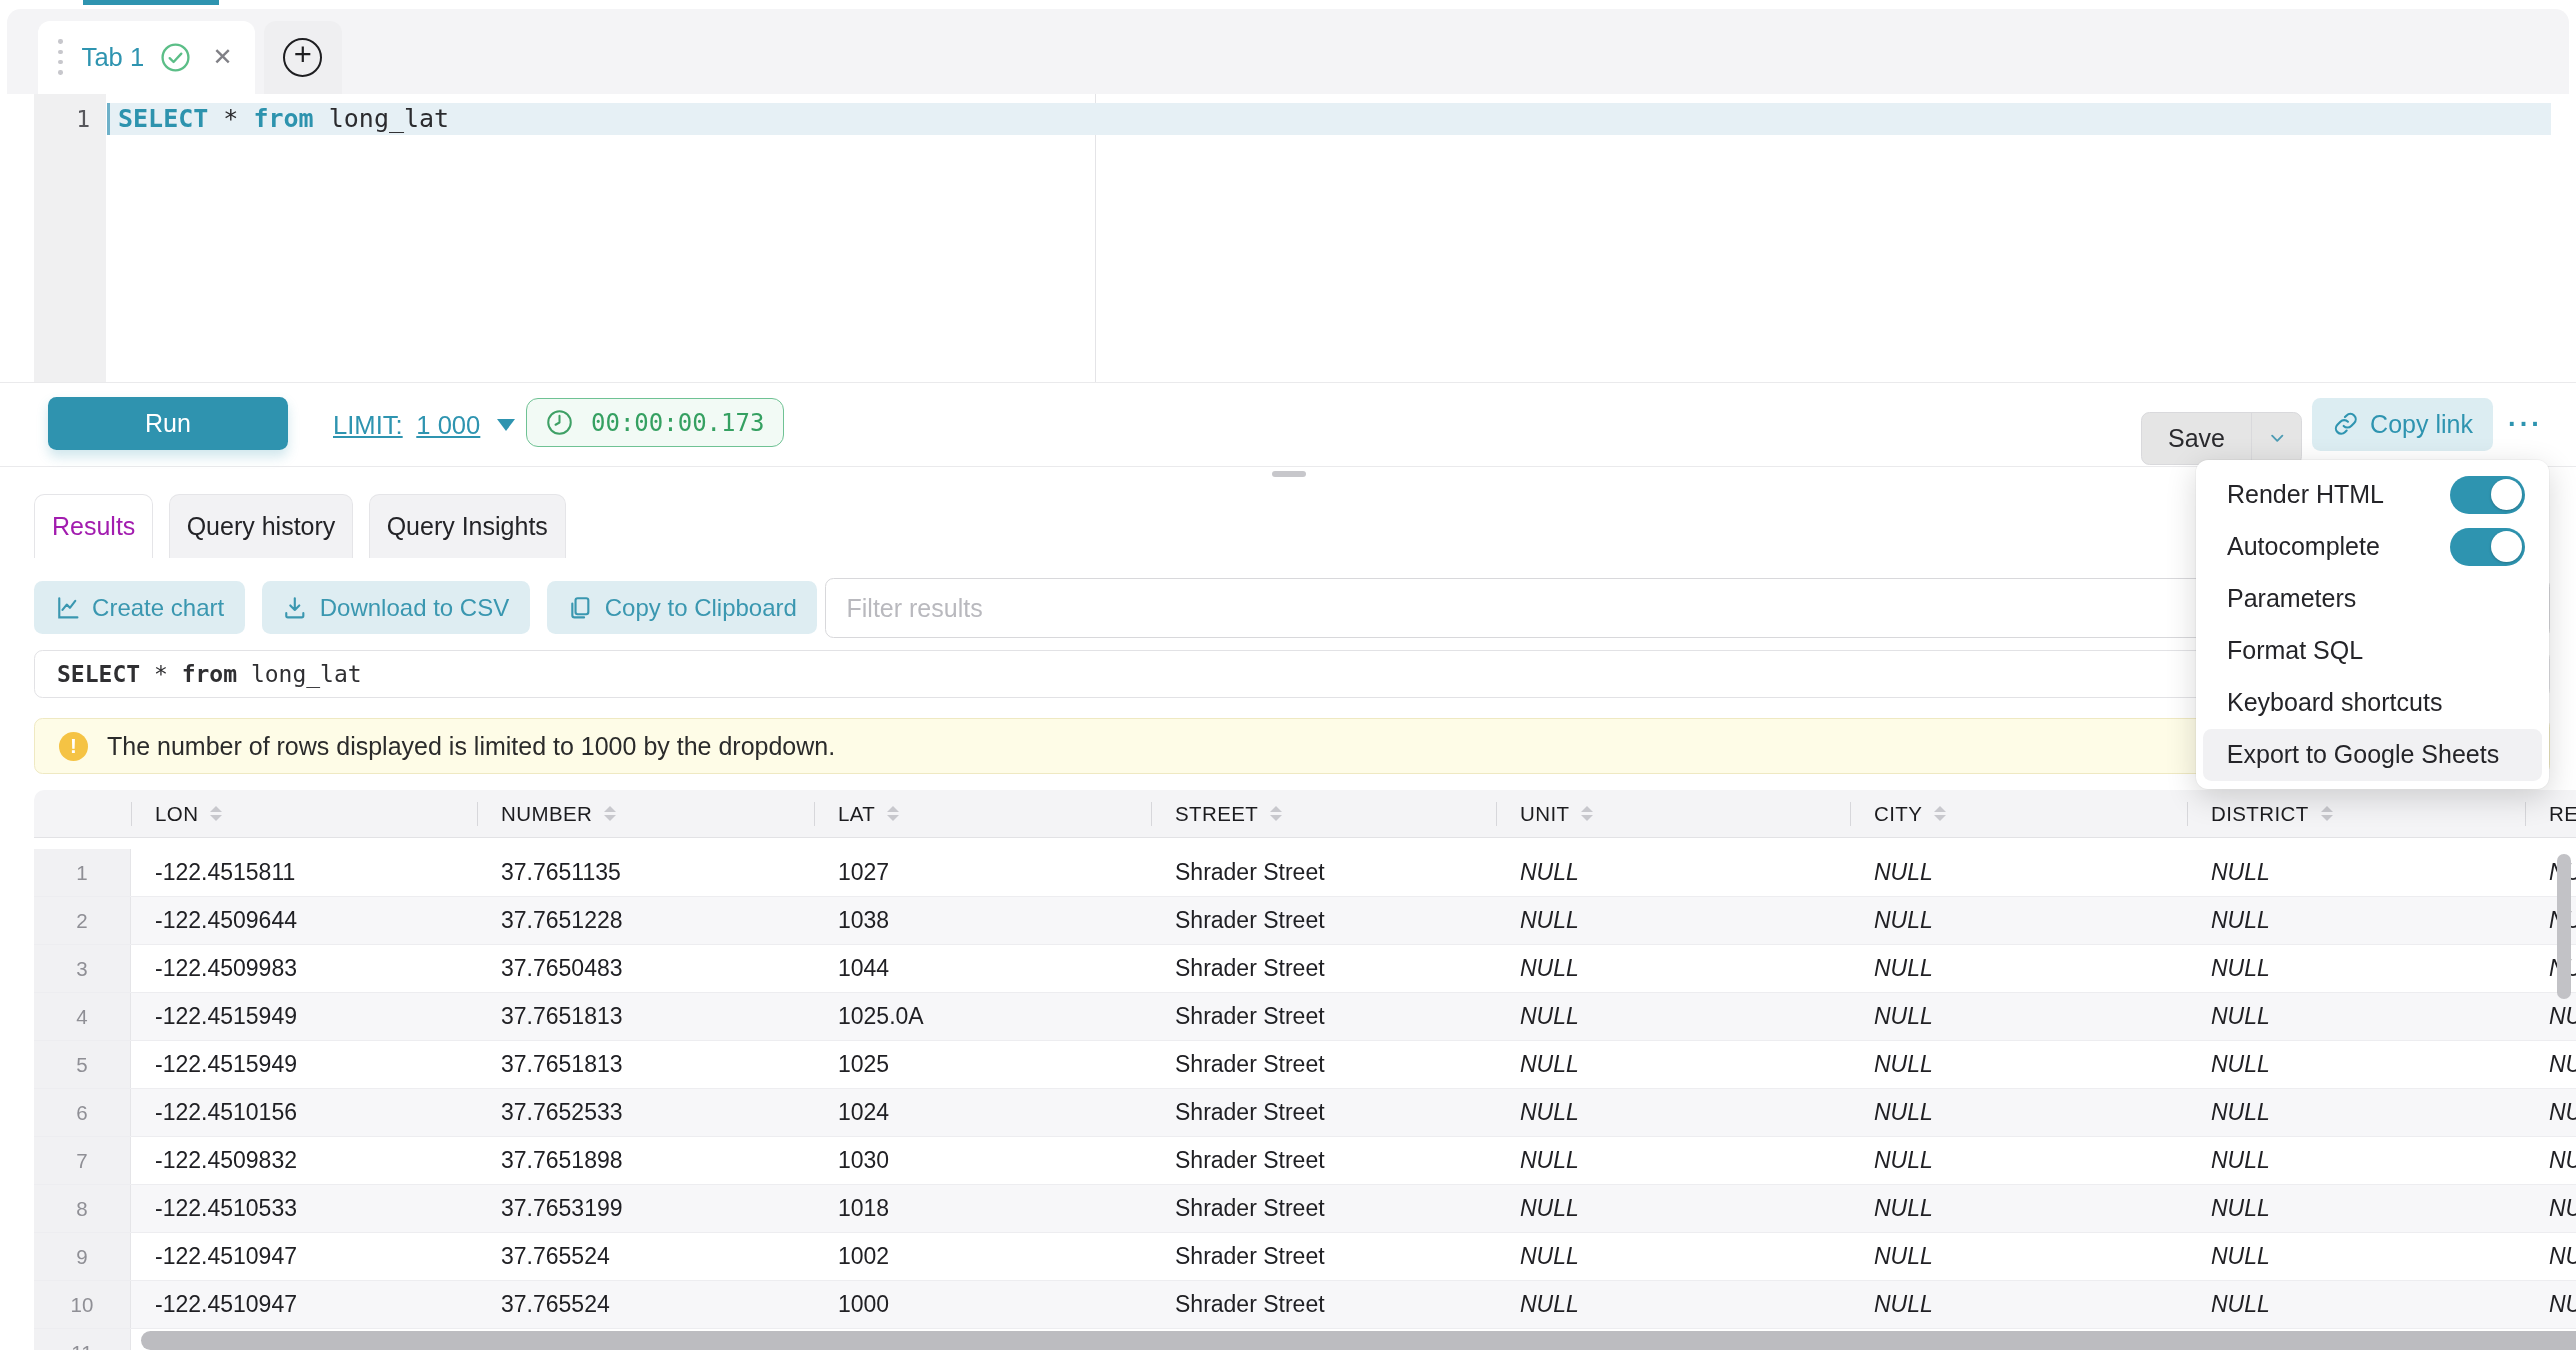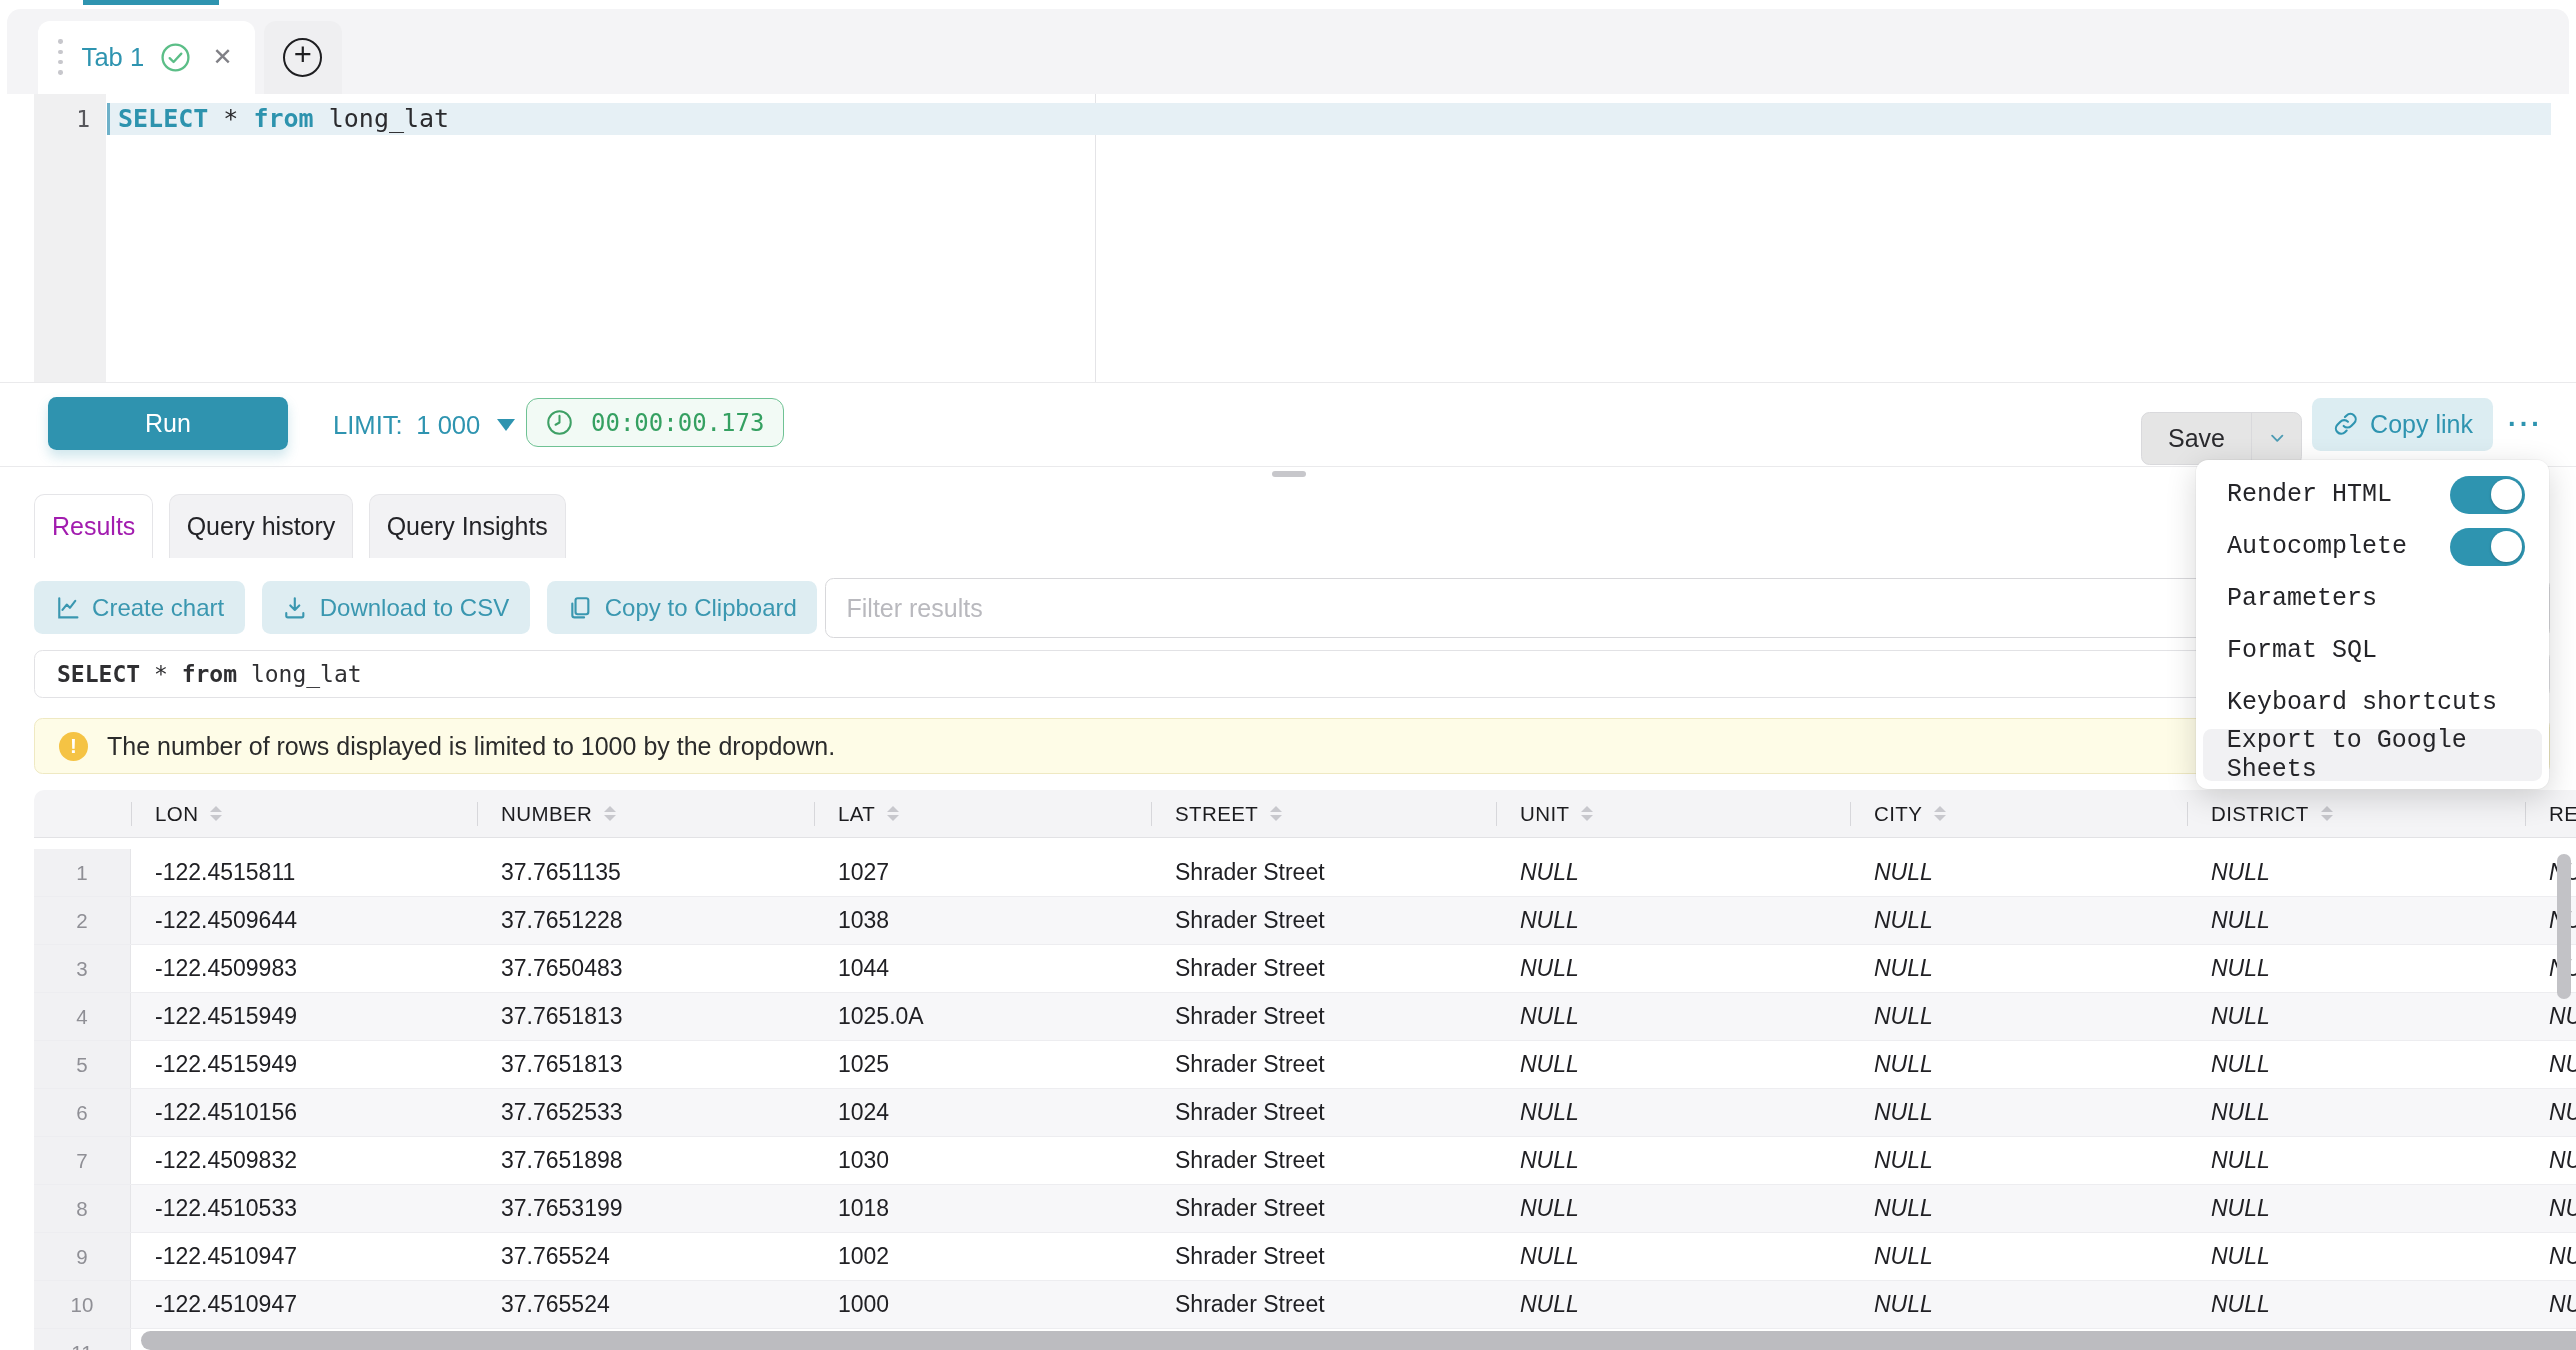--- a/index.html
+++ b/index.html
@@ -27,21 +27,21 @@
   .print-margin { position:absolute; left:1095px; top:0; width:0.9px; height:288px; background:#E4E4E7; }
   .active-line { position:absolute; left:107px; top:9.4px; width:2444px; height:32px; background:#E6F0F5; }
   .caret { position:absolute; left:107px; top:9.4px; width:2.6px; height:32px; background:#6FB1C9; }
   .line-number { position:absolute; left:34px; top:9.4px; width:56px; height:32px; text-align:right; font-family:"DejaVu Sans Mono", monospace; font-size:23px; color:#57575C; line-height:32px; }
   .code-line { position:absolute; left:118px; top:9.4px; height:32px; line-height:32px; font-family:"DejaVu Sans Mono", monospace; font-size:25px; color:#2B2B2E; white-space:pre; }
   .kw { color:#2D93AE; font-weight:bold; }
 
   
   .toolbar { left:0; top:382px; width:2576px; height:85px; background:#fff; border-top:0.9px solid #EAEAEC; border-bottom:0.9px solid #EAEAEC; }
   .run-btn { position:absolute; left:48px; top:13.6px; width:240px; height:53px; background:#2F93AF; border-radius:8.5px; color:#fff; font-size:25px; display:flex; align-items:center; justify-content:center; box-shadow:0 6.8px 12px rgba(47,147,175,.22); cursor:pointer; }
-  .limit-group { position:absolute; left:333px; top:0; height:84px; display:flex; align-items:center; gap:13.6px; color:#2E94B0; font-size:25.6px; cursor:pointer; }
+  .limit-group { position:absolute; left:333px; top:0; height:84px; display:flex; align-items:center; gap:13.6px; color:#2E94B0; font-size:25.6px; cursor:pointer;text-decoration:underline; }
   .limit-caret { width:0; height:0; border-left:9.4px solid transparent; border-right:9.4px solid transparent; border-top:12px solid #2E94B0; margin-left:3.4px; }
   .timer-pill { position:absolute; left:526px; top:15.3px; height:49px; padding:0 19px; border:1.7px solid #6FC294; border-radius:12px; background:#F2FAF5; display:flex; align-items:center; gap:18px; }
   .timer-pill svg { width:27px; height:27px; }
   .timer-text { font-family:"DejaVu Sans Mono", monospace; font-size:24px; color:#35A061; }
   .save-split { position:absolute; left:2141px; top:29px; height:53px; display:flex; border:1.3px solid #D9D9DC; border-radius:8.5px; background:#e5e5e5; overflow:hidden; }
   .save-main { width:109px; display:flex; align-items:center; justify-content:center; font-size:25px; color:#2A2A2E; cursor:pointer; }
   .save-divider { width:1.3px; background:#D9D9DC; }
   .save-caret { width:49px; display:flex; align-items:center; justify-content:center; cursor:pointer; }
   .copylink-btn { position:absolute; left:2312px; top:14.5px; height:53px; padding:0 20.5px; background:#DCEDF2; border-radius:8.5px; display:flex; align-items:center; gap:12px; color:#2E94B0; font-size:25px; cursor:pointer; }
   .copylink-btn svg { width:25.6px; height:25.6px; }
@@ -86,21 +86,21 @@
   .td { display:flex; align-items:center; padding-left:24px; font-size:23px; color:#202024; flex:none; overflow:hidden; }
   .td.null { font-style:italic; }
   .col0{width:346px}.col1{width:337px}.col2{width:337px}.col3{width:345px}.col4{width:354px}.col5{width:337px}.col6{width:338px}.col7{width:256px}
 
   
   .hscroll { left:141px; top:1331px; width:2455px; height:19px; background:#BCBCC0; border-radius:9.4px; z-index:6; }
   .vscroll { left:2557px; top:854px; width:13.6px; height:145px; background:#C2C2C6; border-radius:6.8px; z-index:6; }
 
   
   .menu { left:2196px; top:460px; width:353px; background:#fff; border-radius:12px; box-shadow:0 8.5px 31px rgba(0,0,0,.16), 0 0 0 0.9px rgba(0,0,0,.03); padding:8.5px 0; z-index:50; }
-  .menu-item { height:52px; display:flex; align-items:center; justify-content:space-between; padding:0 24px 0 31px; font-size:25px; color:#242428; cursor:pointer;font-family:Liberation Mono, monospace; }
+  .menu-item { height:52px; display:flex; align-items:center; justify-content:space-between; padding:0 24px 0 31px; font-size:25px; color:#242428; cursor:pointer; }
   .menu-item.hover-bg { background:#F1F1F3; border-radius:8.5px; margin:0 6.8px; padding:0 9px 0 24px; }
   .toggle { position:relative; width:75px; height:38px; border-radius:19px; background:#2E94B0; flex:none; cursor:pointer; }
   .toggle .knob { position:absolute; right:3.4px; top:3.4px; width:31px; height:31px; border-radius:50%; background:#fff; box-shadow:0 0.9px 2.6px rgba(0,0,0,.25); }
 </style>
 </head>
 <body>
 
 <div class="abs loading-bar"></div>
 
 <div class="abs tab-strip">

